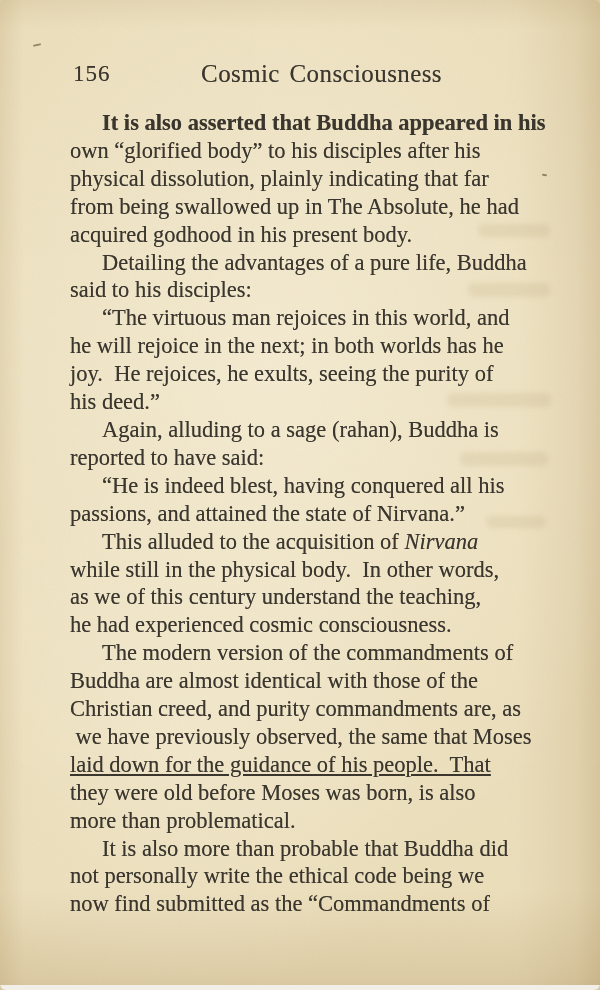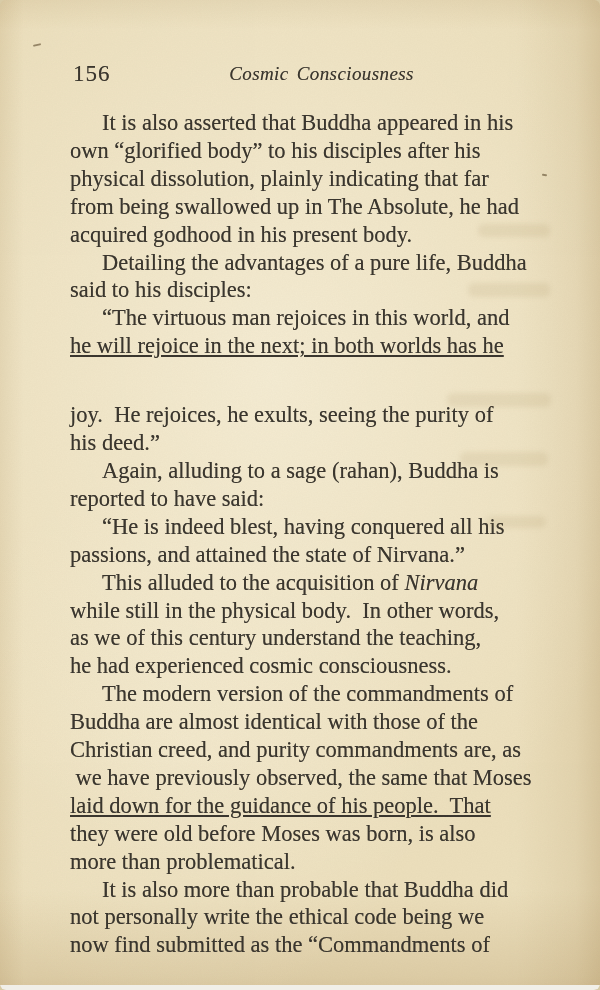--- a/index.html
+++ b/index.html
@@ -14,21 +14,21 @@
       linear-gradient(to bottom, rgba(146,110,52,0.10), rgba(146,110,52,0) 3%, rgba(146,110,52,0) 90%, rgba(146,110,52,0.16) 98.5%, rgba(146,110,52,0.22)),
       var(--paper,#ecdfbc);
     font-family:"Liberation Serif","DejaVu Serif",serif;
     color:var(--ink,#37332c);
     border-radius:6px;
   }
   .running-head{position:absolute;top:60px;left:0;width:100%;height:28px;line-height:28px;}
   .page-number{position:absolute;left:73px;top:0;font-size:23px;letter-spacing:1px;}
   .running-title{
     position:absolute;left:88px;top:0;width:467px;
-    text-align:center;font-style:italic;font-size:19px;letter-spacing:0.4px;
+    text-align:center;font-size:25px;letter-spacing:0.4px;
     word-spacing:3px;
   }
   .text-block{
     position:absolute;left:70px;top:109px;width:467px;
     font-size:22.5px;line-height:27.9px;
     text-shadow:0 0 0.6px rgba(55,51,44,0.55);
   }
   .line{white-space:nowrap;}
   .line.first{text-indent:32px;}
   .page-number,.running-title{text-shadow:0 0 0.6px rgba(55,51,44,0.5);}
@@ -51,30 +51,30 @@
 <body>
 
 <div class="page">
 
   <div class="running-head">
     <div class="page-number">156</div>
     <div class="running-title">Cosmic Consciousness</div>
   </div>
 
   <div class="text-block">
-      <div class="line first j" style="word-spacing: 0px;">It is also asserted that Buddha appeared in his</div>
+      <div class="line first j" style="word-spacing: 0px; font-weight: bold;">It is also asserted that Buddha appeared in his</div>
       <div class="line j" style="word-spacing: 0px;">own “glorified body” to his disciples after his</div>
       <div class="line j" style="word-spacing: 0px;">physical dissolution, plainly indicating that far</div>
       <div class="line j" style="word-spacing: 0px;">from being swallowed up in The Absolute, he had</div>
       <div class="line">acquired godhood in his present body.</div>
       <div class="line first j" style="word-spacing: 0px;">Detailing the advantages of a pure life, Buddha</div>
       <div class="line">said to his disciples:</div>
       <div class="line first j" style="word-spacing: 0px;">“The virtuous man rejoices in this world, and</div>
-      <div class="line j" style="word-spacing: 0px; text-decoration: underline;">he will rejoice in the next; in both worlds has he</div>
-      <div class="line j" style="word-spacing: 0px; margin-top: 41px;">joy.&nbsp; He rejoices, he exults, seeing the purity of</div>
+      <div class="line j" style="word-spacing: 0px;">he will rejoice in the next; in both worlds has he</div>
+      <div class="line j" style="word-spacing: 0px;">joy.&nbsp; He rejoices, he exults, seeing the purity of</div>
       <div class="line">his deed.”</div>
       <div class="line first j" style="word-spacing: 0px;">Again, alluding to a sage (rahan), Buddha is</div>
       <div class="line">reported to have said:</div>
       <div class="line first j" style="word-spacing: 0px;">“He is indeed blest, having conquered all his</div>
       <div class="line">passions, and attained the state of Nirvana.”</div>
       <div class="line first j" style="word-spacing: 0px;">This alluded to the acquisition of <i>Nirvana</i></div>
       <div class="line j" style="word-spacing: 0px;">while still in the physical body.&nbsp; In other words,</div>
       <div class="line j" style="word-spacing: 0px;">as we of this century understand the teaching,</div>
       <div class="line">he had experienced cosmic consciousness.</div>
       <div class="line first j" style="word-spacing: 0px;">The modern version of the commandments of</div>

